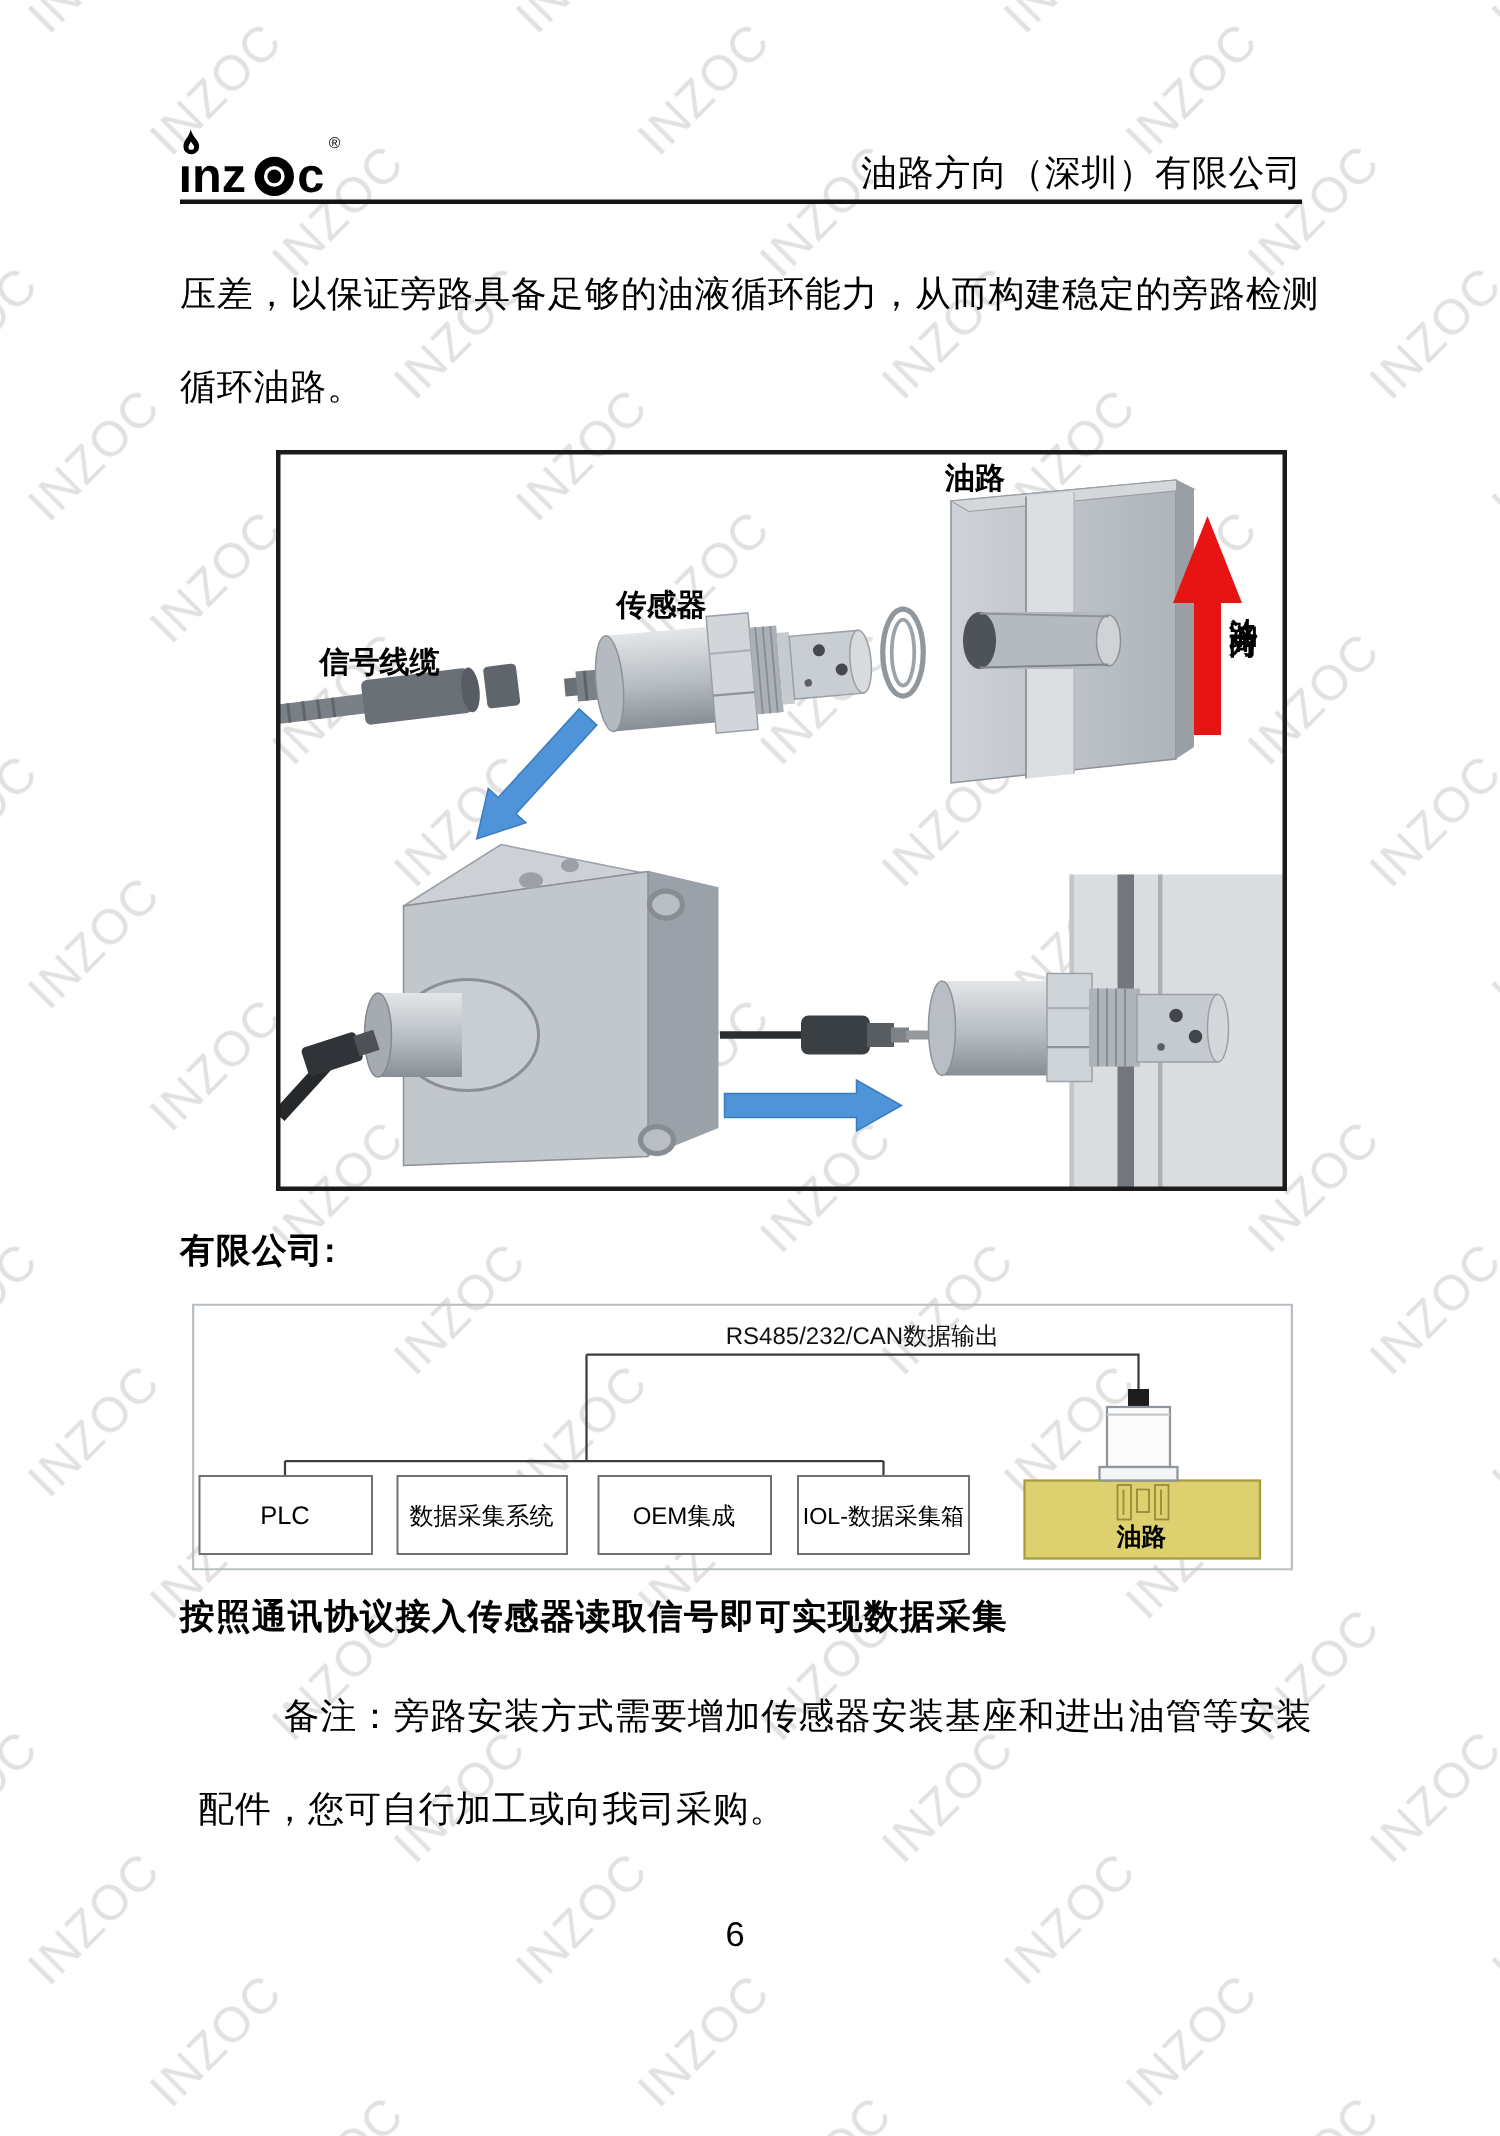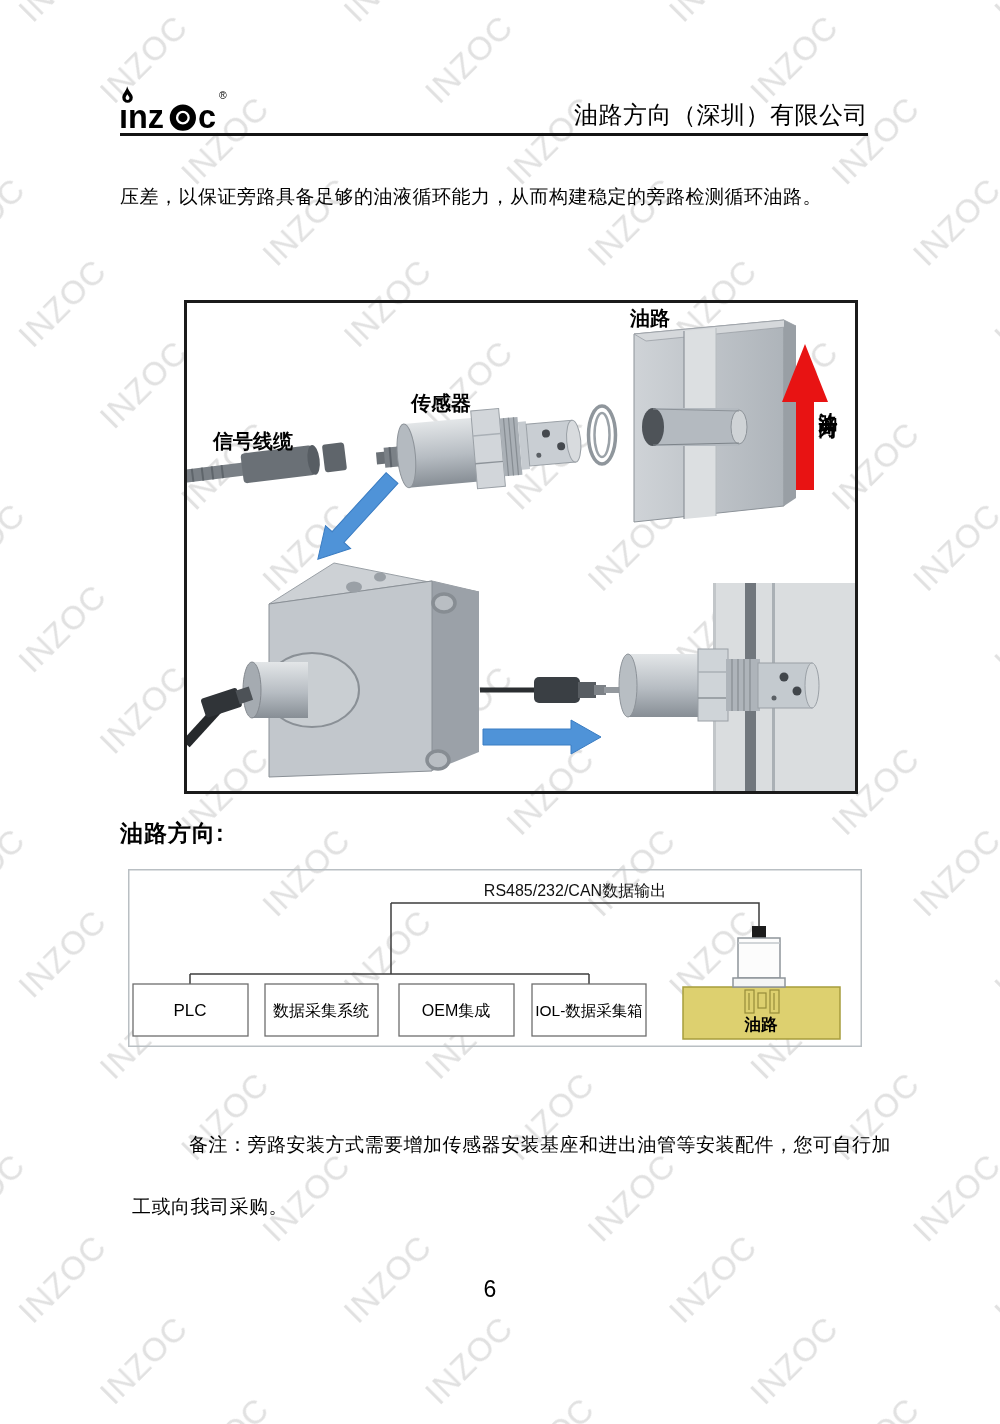--- a/index.html
+++ b/index.html
@@ -6,21 +6,21 @@
   body{
     width:1000px;height:1424px;position:relative;background:#ffffff;
     font-family:"Liberation Sans",sans-serif;color:#000;overflow:hidden;
   }
   .wm-layer{position:absolute;left:0;top:0;width:1000px;height:1424px;z-index:0;pointer-events:none;}
   .content{position:absolute;left:0;top:0;width:1000px;height:1424px;z-index:1;}
   .abs{position:absolute;}
   .logo{left:118px;top:84px;width:124px;height:52px;}
   .company{left:120px;top:99px;width:748px;text-align:right;font-size:24px;letter-spacing:.5px;}
   .header-rule{left:120px;top:133px;width:748px;height:3px;background:#141414;}
-  .para{font-size:19px;line-height:62px;letter-spacing:.5px;}
+  .para{font-size:24px;line-height:62px;letter-spacing:.5px;}
   .intro{left:120px;top:166px;width:764px;}
   .fig-install{left:184px;top:300px;width:674px;height:494px;}
   .fig-install svg{display:block;}
   .vlabel{left:816px;top:396px;width:24px;font-size:19px;font-weight:700;
     writing-mode:vertical-rl;text-orientation:upright;letter-spacing:3px;line-height:24px;}
   .h-comm{left:120px;top:818px;font-size:23px;font-weight:700;letter-spacing:1px;}
   .fig-comm{left:128px;top:869px;width:734px;height:178px;}
   .note-bold{left:120px;top:1062px;font-size:23px;font-weight:700;letter-spacing:1px;}
   .remark{left:132px;top:1114px;width:766px;text-indent:57px;}
   .pagenum{left:0;top:1276px;width:980px;text-align:center;font-size:23px;}
@@ -191,21 +191,21 @@
       <text x="466" y="25" text-anchor="middle" font-size="20" font-weight="700" fill="#000">油路</text>
       <text x="257" y="110" text-anchor="middle" font-size="20" font-weight="700" fill="#000">传感器</text>
       <text x="69" y="148" text-anchor="middle" font-size="20" font-weight="700" fill="#000">信号线缆</text>
 
       <rect x="1.5" y="1.5" width="671" height="491" fill="none" stroke="#1b1b1b" stroke-width="3"></rect>
     </svg>
   </div>
 
   <div class="abs vlabel">油路方向</div>
 
-  <div class="abs h-comm">油路方向:</div>
+  <div class="abs h-comm">有限公司:</div>
 
   <div class="abs fig-comm">
     <svg viewBox="0 0 734 178" width="734" height="178">
 
       <g stroke="#3d3d3d" stroke-width="1.5" fill="none">
         <path d="M263,34 H631 V57"></path>
         <path d="M263,34 V105"></path>
         <path d="M62,105 H461"></path>
         <path d="M62,105 V115"></path>
         <path d="M461,105 V115"></path>
@@ -240,17 +240,18 @@
         <line x1="610" y1="74" x2="652" y2="74" stroke="#c3c8cc" stroke-width="1.5"></line>
         <rect x="605" y="109" width="52" height="9" fill="#f4f5f5" stroke="#8f959b" stroke-width="1.5"></rect>
       </g>
 
       <text x="447" y="27" text-anchor="middle" font-size="16" fill="#111">RS485/232/CAN数据输出</text>
 
       <rect x="0.75" y="0.75" width="732.5" height="176.5" fill="none" stroke="#b9bfc3" stroke-width="1.5"></rect>
     </svg>
   </div>
 
+  <div class="abs note-bold">按照通讯协议接入传感器读取信号即可实现数据采集</div>
   <div class="abs para remark">备注：旁路安装方式需要增加传感器安装基座和进出油管等安装配件，您可自行加工或向我司采购。</div>
 
   <div class="abs pagenum">6</div>
 
 </div>
 
 </body></html>

